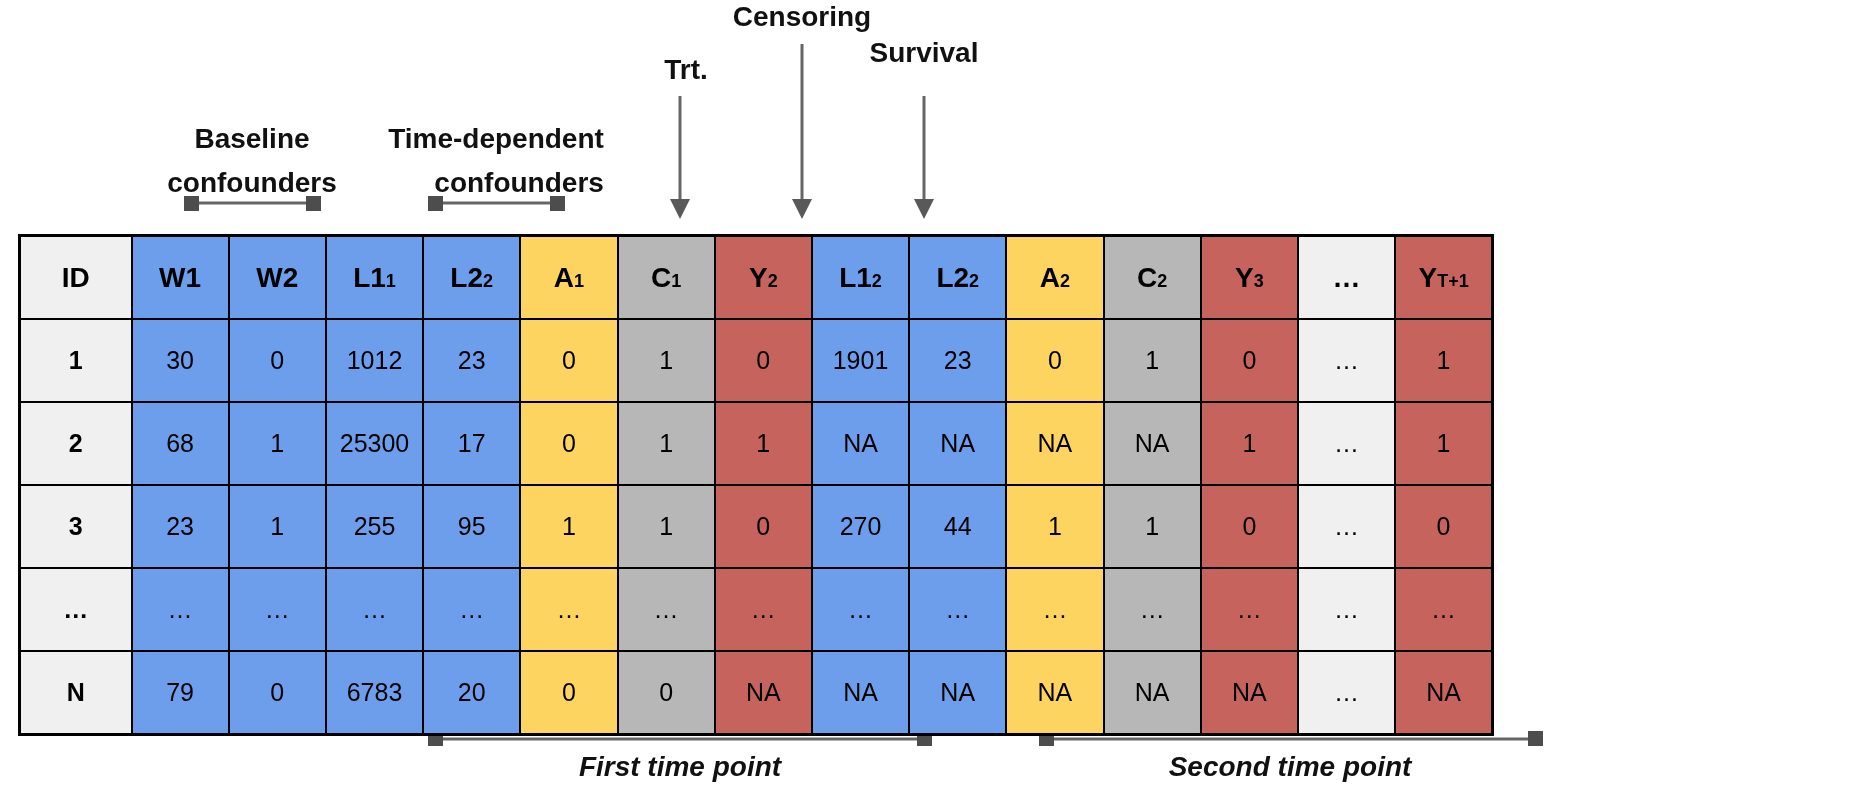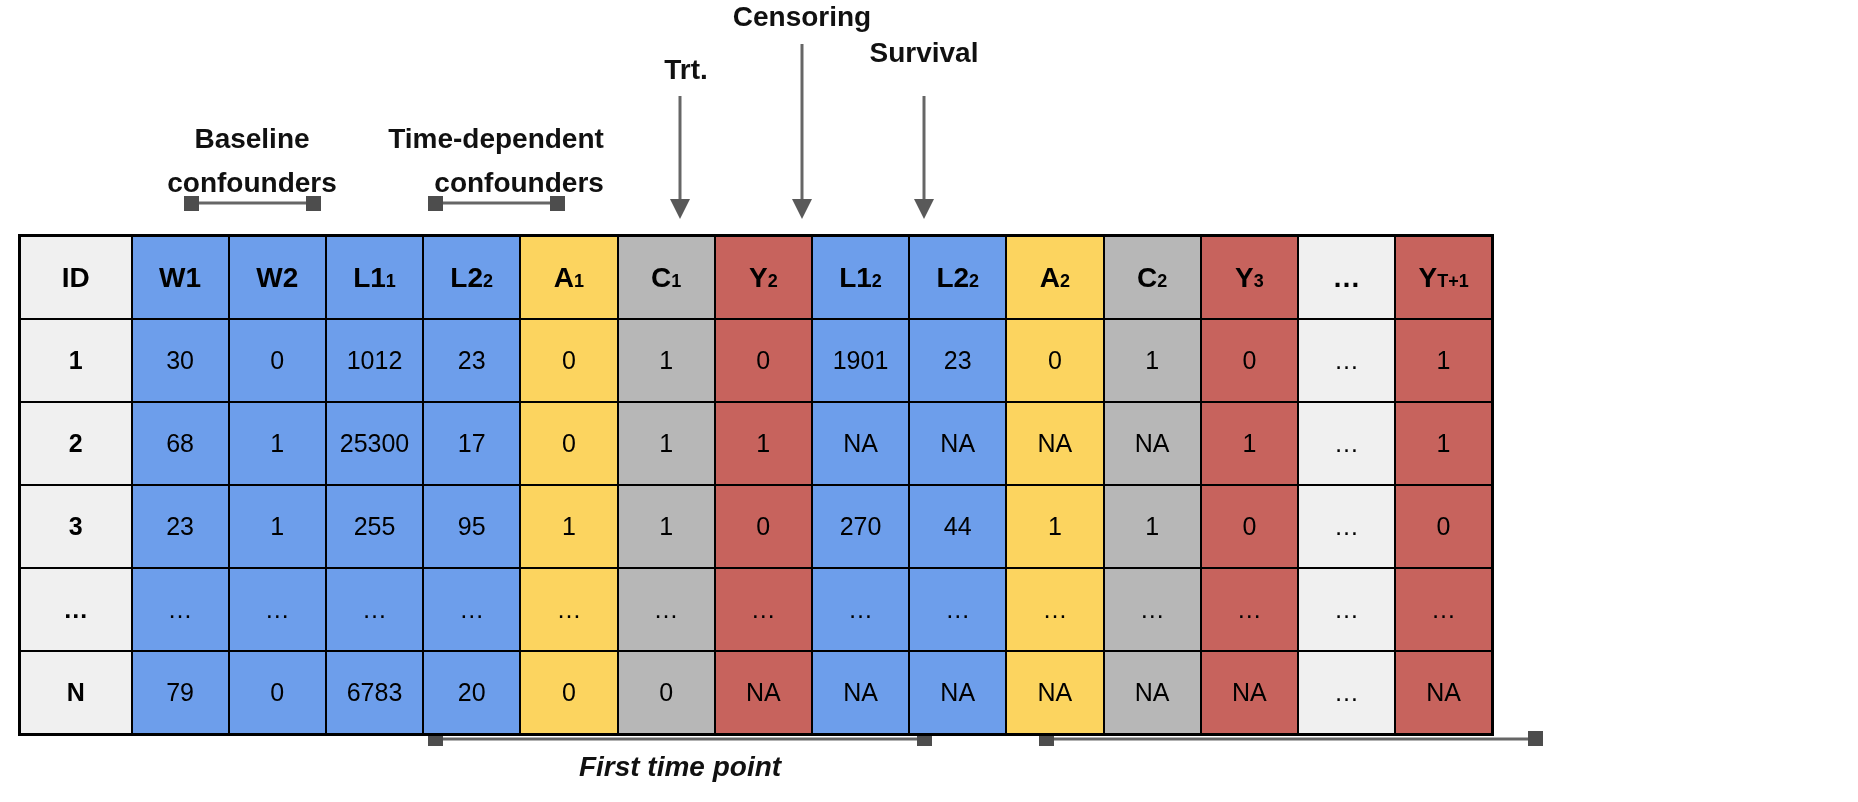--- a/index.html
+++ b/index.html
@@ -88,20 +88,21 @@
   </div>
 
   <div class="lbl" style="left:680px; top:55px;margin-left:6px;">Trt.</div>
 
   <div class="lbl" style="left:802px; top:2px;">Censoring</div>
 
   <div class="lbl" style="left:924px; top:38px;">Survival</div>
 
   <div class="lbl italic" style="left:680px; top:752px;">First time point</div>
 
+  <div class="lbl italic" style="left:1290px; top:752px;">Second time point</div>
 
   <svg class="overlay" viewBox="0 0 1858 802">
 
     <g>
       <line x1="680" y1="96" x2="680" y2="200"></line>
       <polygon points="670,199 690,199 680,219"></polygon>
     </g>
 
     <g>
       <line x1="802" y1="44" x2="802" y2="200"></line>

